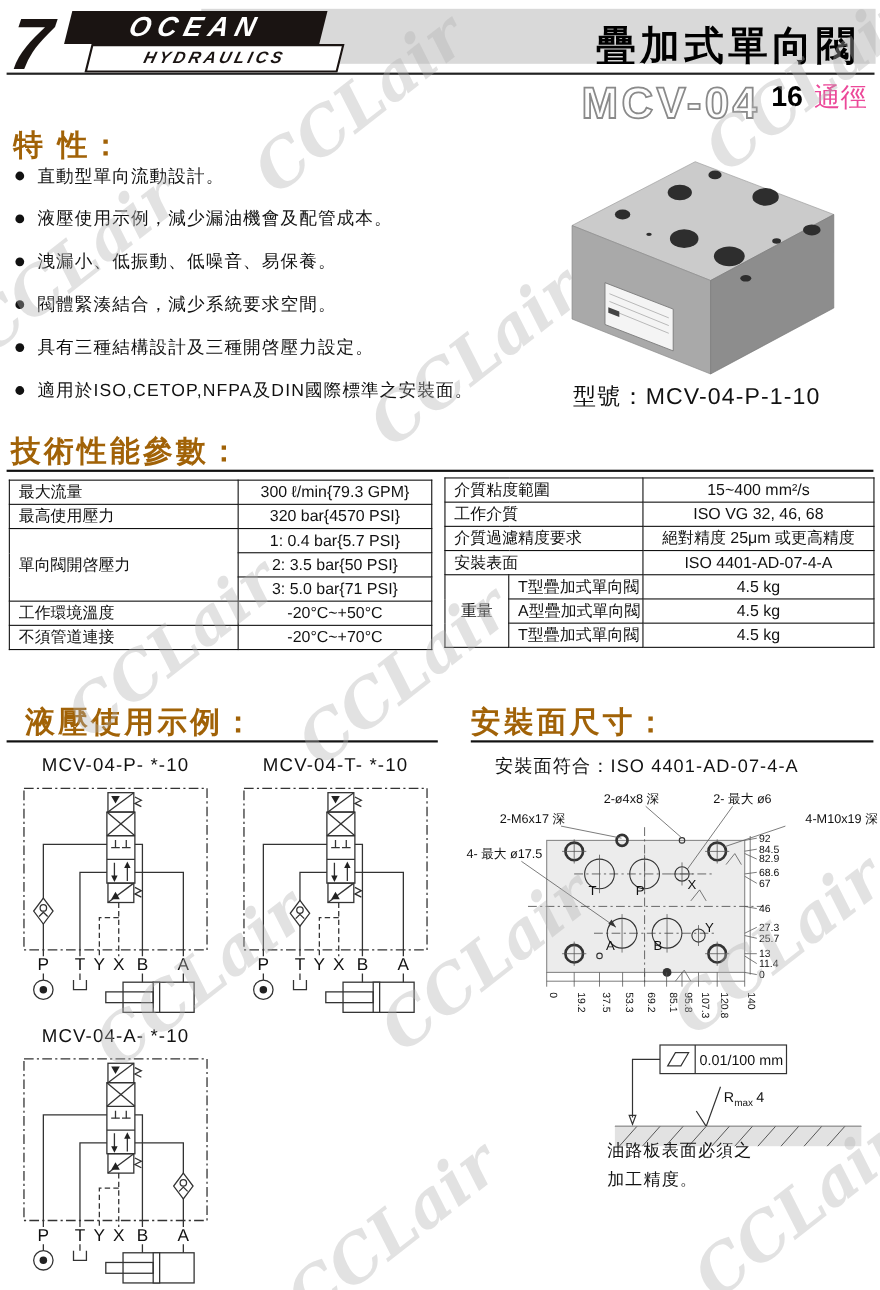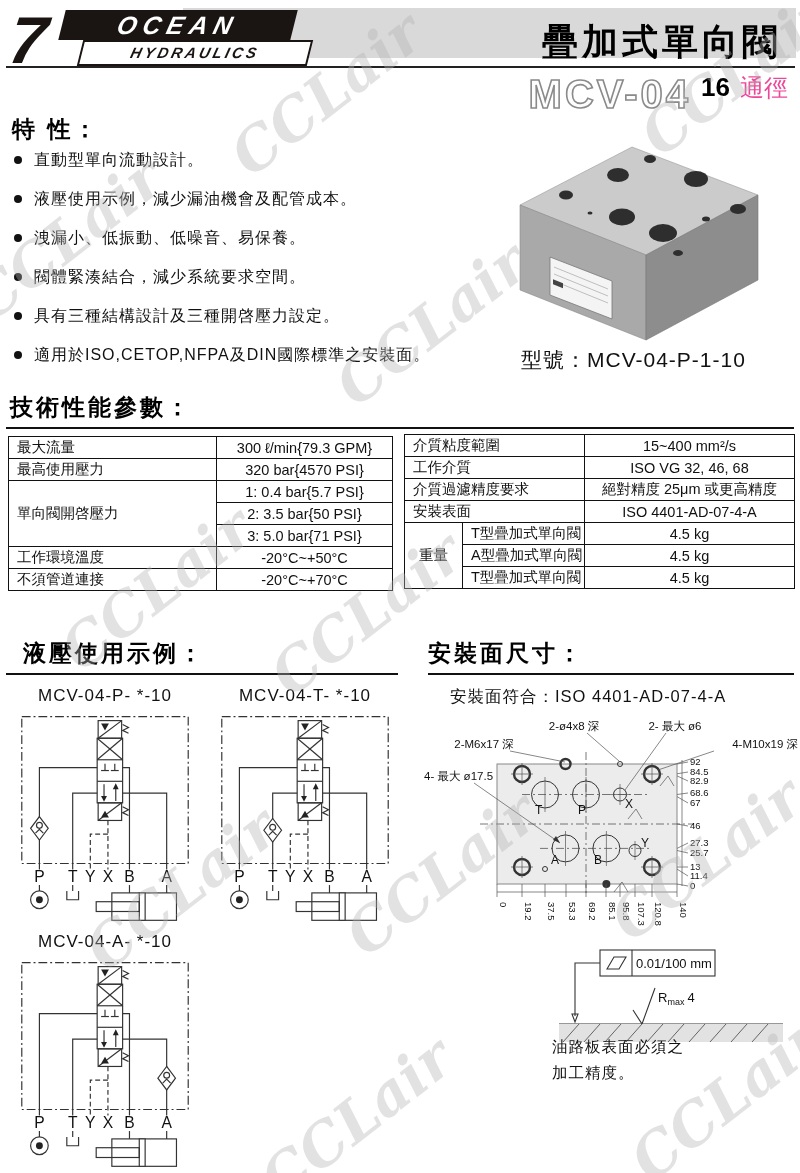--- a/index.html
+++ b/index.html
@@ -18,21 +18,21 @@
              color:#fff;font-weight:900;font-style:italic;font-size:25px;letter-spacing:6px;text-align:center;line-height:30px;}
   .logoHyd{position:absolute;left:70px;top:34px;width:226px;height:22px;background:#fff;border:2px solid #1a1412;transform:skewX(-14deg);
            color:#1a1412;font-weight:900;font-style:italic;font-size:15px;letter-spacing:3px;text-align:center;line-height:21px;}
   .hrule{position:absolute;left:6px;right:5px;top:66px;height:2px;background:#222;}
   .modelline{position:absolute;top:72px;right:12px;display:flex;align-items:flex-start;gap:10px;}
   .modelOutline{font-size:40px;font-weight:900;letter-spacing:3px;color:#fdfdfd;
                 -webkit-text-stroke:1.6px #8a8a8a;}
   .bore{font-size:26px;font-weight:900;color:#000;}
   .boreunit{font-size:24px;color:#ec4899;}
   
-  .sech{position:absolute;font-size:23px;font-weight:900;letter-spacing:3px;color:#000000;}
+  .sech{position:absolute;font-size:27px;font-weight:900;letter-spacing:3px;color:#a16207;}
   .rule2{position:absolute;height:2px;background:#111;}
   
   .feat{position:absolute;left:12px;top:150px;width:440px;}
   .featrow{display:flex;align-items:flex-start;margin-bottom:18px;font-size:16px;letter-spacing:1px;}
   .dot{width:8px;height:8px;border-radius:50%;background:#111;margin:6px 12px 0 2px;flex:none;}
   
   .prodlbl{position:absolute;left:521px;top:346px;font-size:21px;letter-spacing:1px;}
   
   table{border-collapse:collapse;table-layout:fixed;font-size:14.5px;}
   td{border:1.3px solid #111;padding:0 8px;height:21px;white-space:nowrap;overflow:hidden;}

